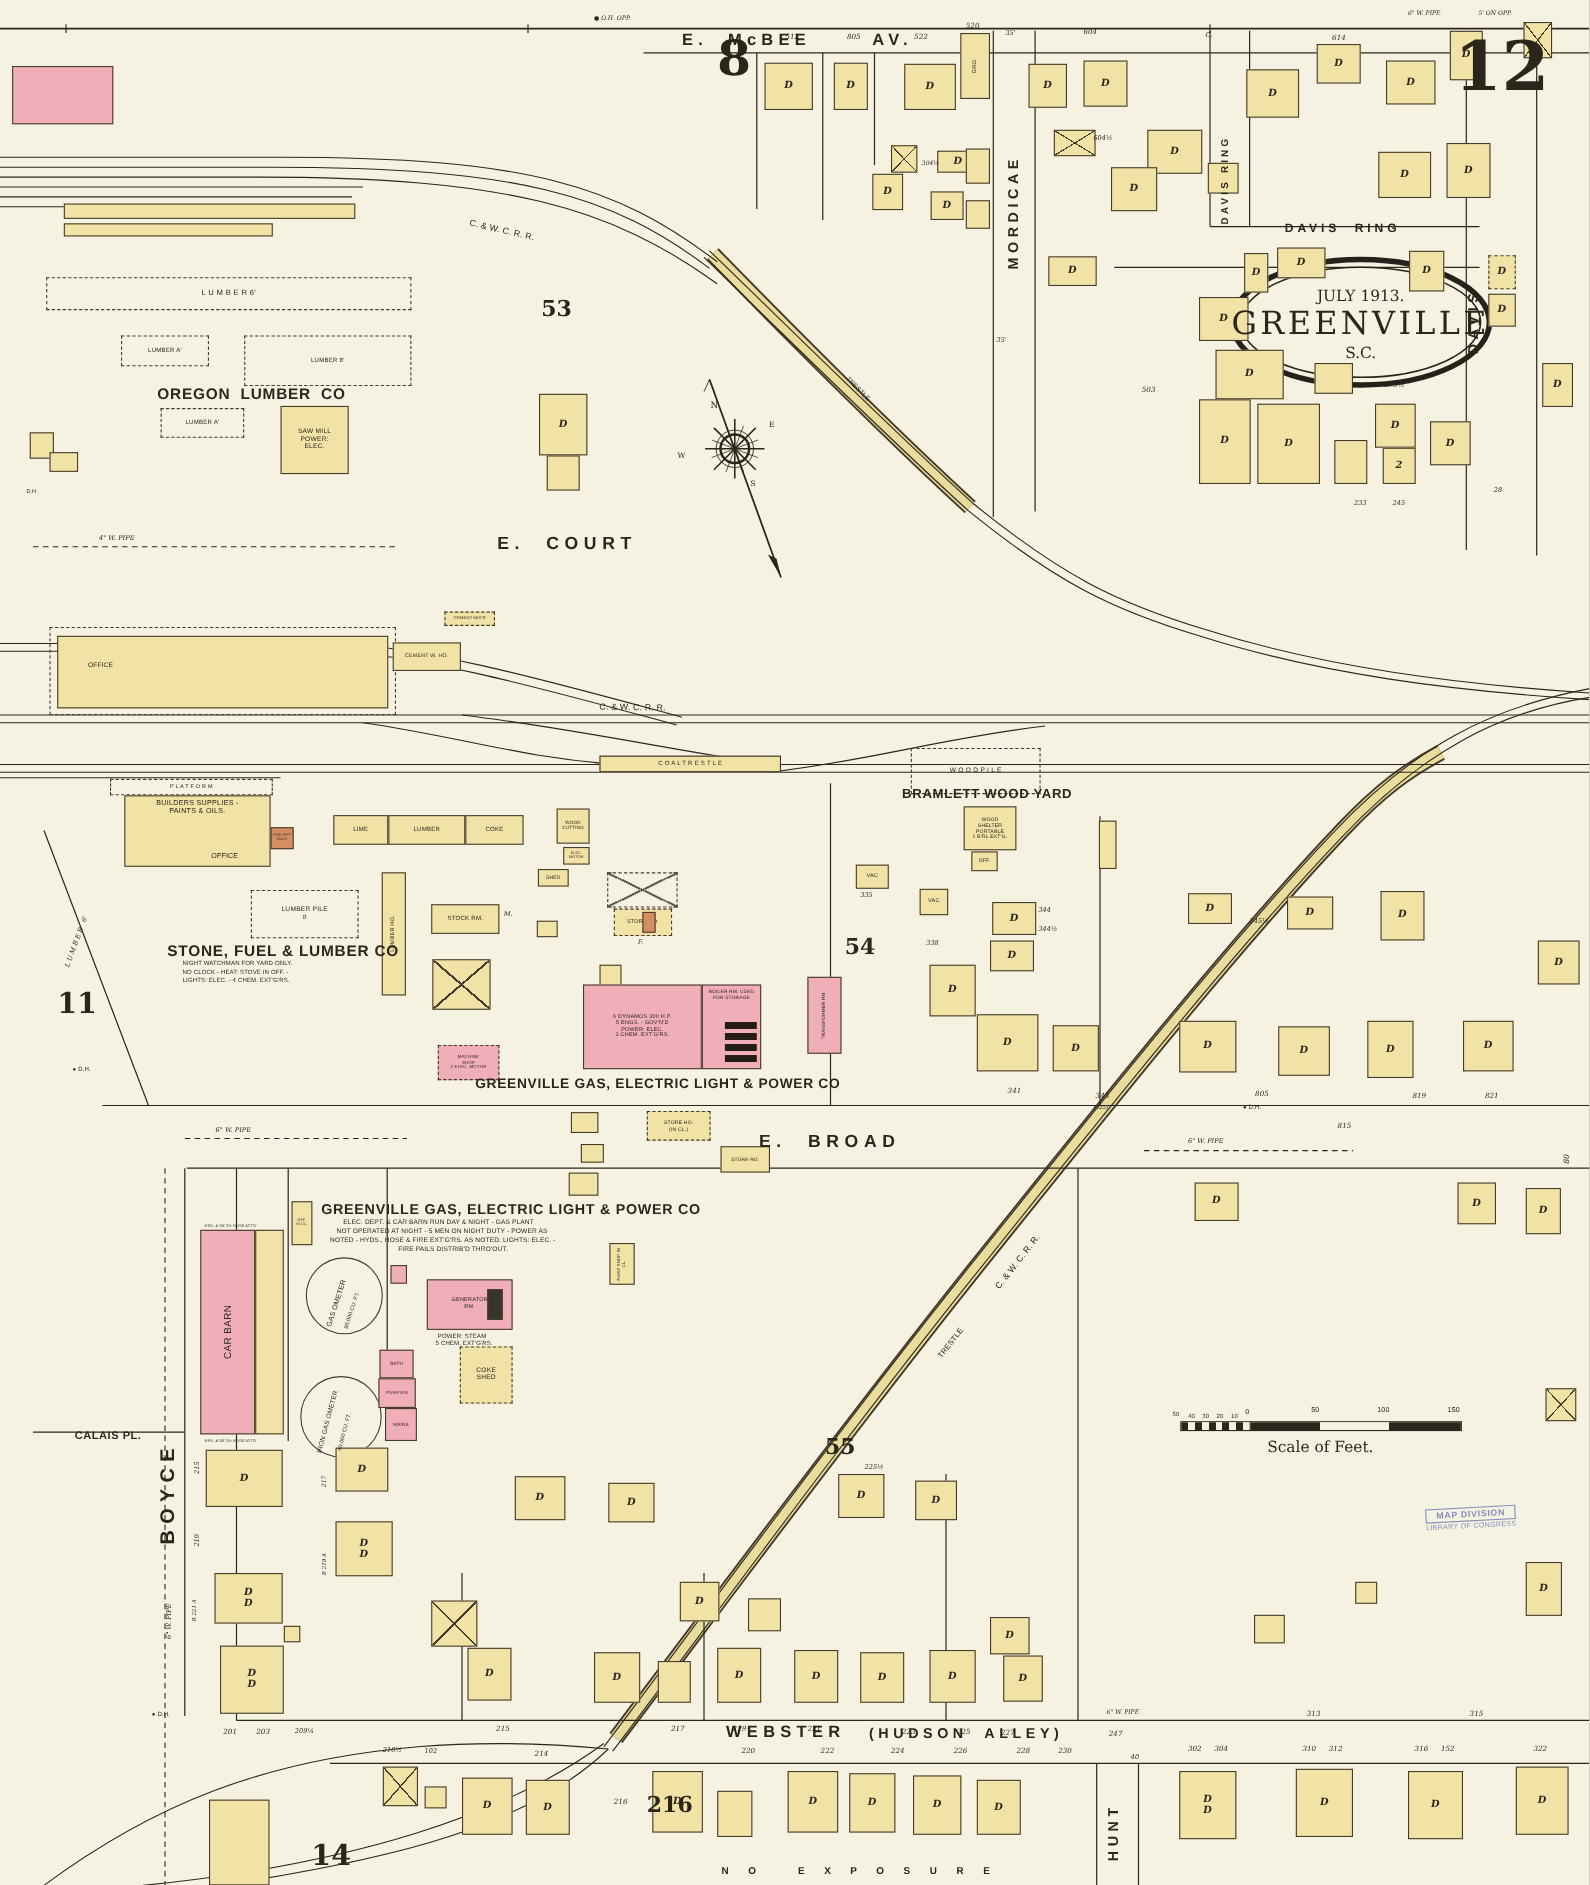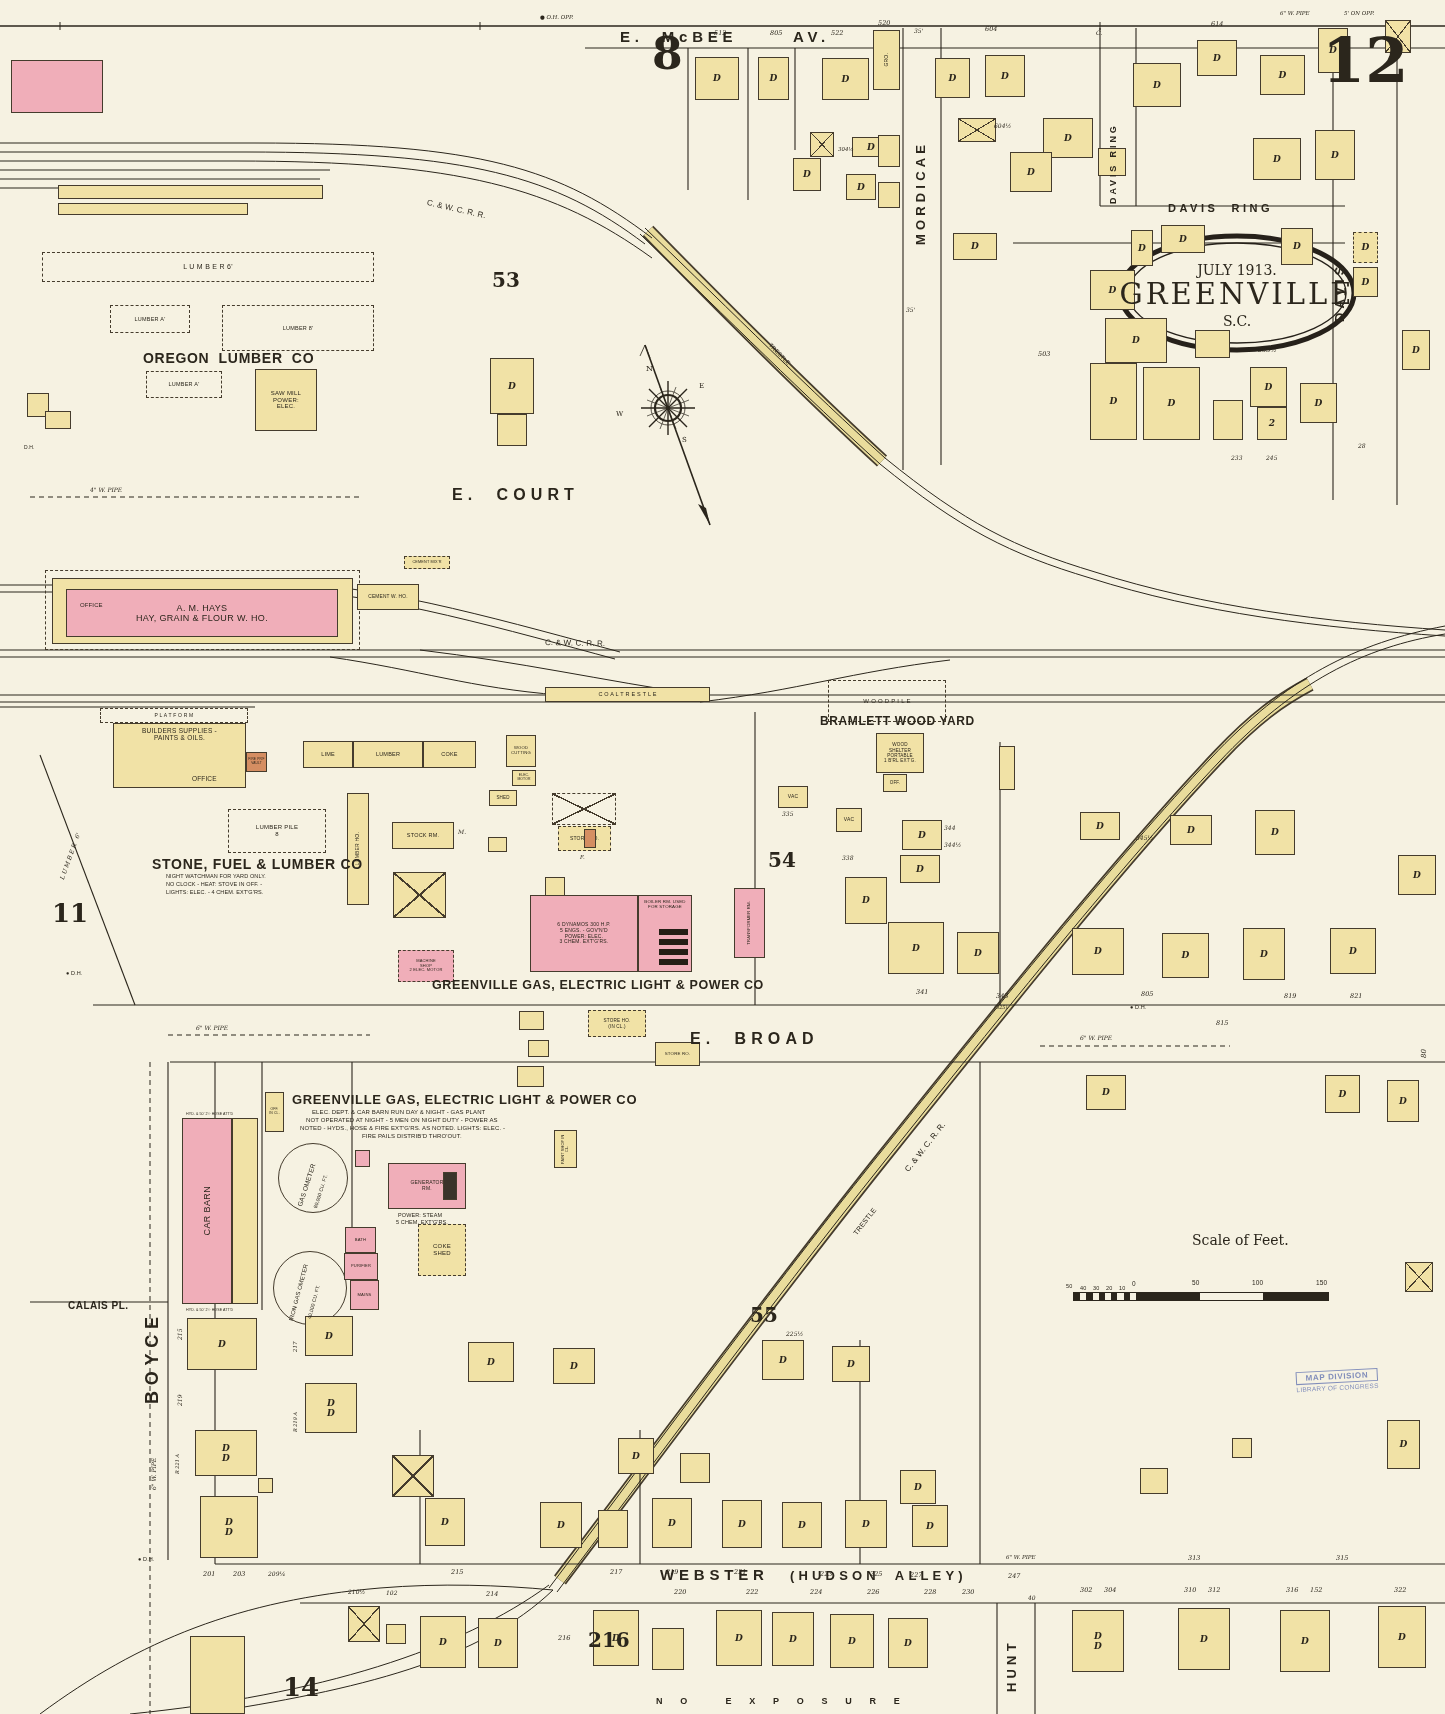--- a/index.html
+++ b/index.html
@@ -349,26 +349,20 @@
       </div>
     </div>
     <div class="bldg cY xb" style="left: 1385px; top: 20px; width: 26px; height: 33px;"></div>
     <div class="bldg cY" style="left: 1402px; top: 330px; width: 28px; height: 40px;">
       <div>
         <span class="scr" style="font-size: 9px;">D</span>
       </div>
     </div>
     <div class="bldg cN dash" style="left: 45px; top: 570px; width: 315px; height: 80px;"></div>
     <div class="bldg cY" style="left: 52px; top: 578px; width: 301px; height: 66px;"></div>
-    <div class="bldg cP" style="left: 66px; top: 589px; width: 272px; height: 48px;">
-      <div>
-        <span style="font-size: 9px;">A. M. HAYS</span>
-        <span style="font-size: 9px;">HAY, GRAIN &amp; FLOUR W. HO.</span>
-      </div>
-    </div>
     <div class="bldg cY" style="left: 357px; top: 584px; width: 62px; height: 26px;">
       <div>
         <span style="font-size: 4.8px;">CEMENT W. HO.</span>
       </div>
     </div>
     <div class="bldg cY dash" style="left: 404px; top: 556px; width: 46px; height: 13px;">
       <div>
         <span style="font-size: 3.8px;">CEMENT MIX'R</span>
       </div>
     </div>
@@ -859,42 +853,42 @@
     <div class="lbl k-note" style="left: 80px; top: 602px; font-size: 6px;">OFFICE</div>
     <div class="lbl k-note" style="left: 192px; top: 775px; font-size: 6.5px;">OFFICE</div>
     <div class="lbl k-note" style="left: 296px; top: 1205px; font-size: 6.5px; transform: rotate(-72deg); transform-origin: left top;">GAS OMETER</div>
     <div class="lbl k-note" style="left: 312px; top: 1207px; font-size: 5px; transform: rotate(-72deg); transform-origin: left top;">80,000 CU. FT.</div>
     <div class="lbl k-note" style="left: 288px; top: 1320px; font-size: 6px; transform: rotate(-75deg); transform-origin: left top;">IRON GAS OMETER</div>
     <div class="lbl k-note" style="left: 306px; top: 1318px; font-size: 5px; transform: rotate(-75deg); transform-origin: left top;">40,000 CU. FT.</div>
     <div class="lbl k-note" style="left: 186px; top: 1112px; font-size: 3.6px;">HYD. &amp; 50' 2½ HOSE ATT'D</div>
     <div class="lbl k-note" style="left: 186px; top: 1308px; font-size: 3.6px;">HYD. &amp; 50' 2½ HOSE ATT'D</div>
     <div class="lbl k-note" style="left: 398px; top: 1212px; font-size: 5.5px;">POWER: STEAM</div>
     <div class="lbl k-note" style="left: 396px; top: 1219px; font-size: 5.5px;">5 CHEM. EXT'G'RS.</div>
-    <div class="lbl k-title" style="left: 1152px; top: 1232px; font-size: 14px; margin-left: 40px;">Scale of Feet.</div>
+    <div class="lbl k-title" style="left: 1152px; top: 1308px; font-size: 14px;">Scale of Feet.</div>
     <div class="lbl k-note" style="left: 1066px; top: 1283px; font-size: 5.5px;">50</div>
     <div class="lbl k-note" style="left: 1080px; top: 1285px; font-size: 5.5px;">40</div>
     <div class="lbl k-note" style="left: 1093px; top: 1285px; font-size: 5.5px;">30</div>
     <div class="lbl k-note" style="left: 1106px; top: 1285px; font-size: 5.5px;">20</div>
     <div class="lbl k-note" style="left: 1119px; top: 1285px; font-size: 5.5px;">10</div>
     <div class="lbl k-note" style="left: 1132px; top: 1280px; font-size: 6.5px;">0</div>
     <div class="lbl k-note" style="left: 1192px; top: 1279px; font-size: 6.5px;">50</div>
     <div class="lbl k-note" style="left: 1252px; top: 1279px; font-size: 6.5px;">100</div>
     <div class="lbl k-note" style="left: 1316px; top: 1279px; font-size: 6.5px;">150</div>
     <div class="lbl k-title" style="left: 646px; top: 364px; font-size: 8px;">N</div>
     <div class="lbl k-title" style="left: 699px; top: 382px; font-size: 7px;">E</div>
     <div class="lbl k-title" style="left: 616px; top: 410px; font-size: 7px;">W</div>
     <div class="lbl k-title" style="left: 682px; top: 436px; font-size: 7px;">S</div>
     <div class="lbl k-num" style="left: 714px; top: 29px; font-size: 6.5px;">512</div>
     <div class="lbl k-num" style="left: 770px; top: 29px; font-size: 6.5px;">805</div>
     <div class="lbl k-num" style="left: 831px; top: 29px; font-size: 6.5px;">522</div>
     <div class="lbl k-num" style="left: 878px; top: 19px; font-size: 6.5px;">520</div>
     <div class="lbl k-num" style="left: 914px; top: 27px; font-size: 6px;">35'</div>
     <div class="lbl k-num" style="left: 985px; top: 25px; font-size: 6.5px;">604</div>
     <div class="lbl k-num" style="left: 1096px; top: 29px; font-size: 6px;">C.</div>
-    <div class="lbl k-num" style="left: 1211px; top: 20px; font-size: 6.5px;">614</div>
+    <div class="lbl k-num" style="left: 1211px; top: 30px; font-size: 6.5px;">614</div>
     <div class="lbl k-num" style="left: 994px; top: 122px; font-size: 6px;">604½</div>
     <div class="lbl k-num" style="left: 838px; top: 146px; font-size: 5.5px;">304½</div>
     <div class="lbl k-num" style="left: 1038px; top: 350px; font-size: 6.5px;">503</div>
     <div class="lbl k-num" style="left: 1258px; top: 346px; font-size: 6.5px;">295½</div>
     <div class="lbl k-num" style="left: 1231px; top: 454px; font-size: 6px;">233</div>
     <div class="lbl k-num" style="left: 1266px; top: 454px; font-size: 6px;">245</div>
     <div class="lbl k-num" style="left: 1358px; top: 442px; font-size: 6px;">28</div>
     <div class="lbl k-num" style="left: 906px; top: 306px; font-size: 6px;">35'</div>
     <div class="lbl k-num" style="left: 944px; top: 824px; font-size: 6px;">344</div>
     <div class="lbl k-num" style="left: 944px; top: 841px; font-size: 6px;">344½</div>

